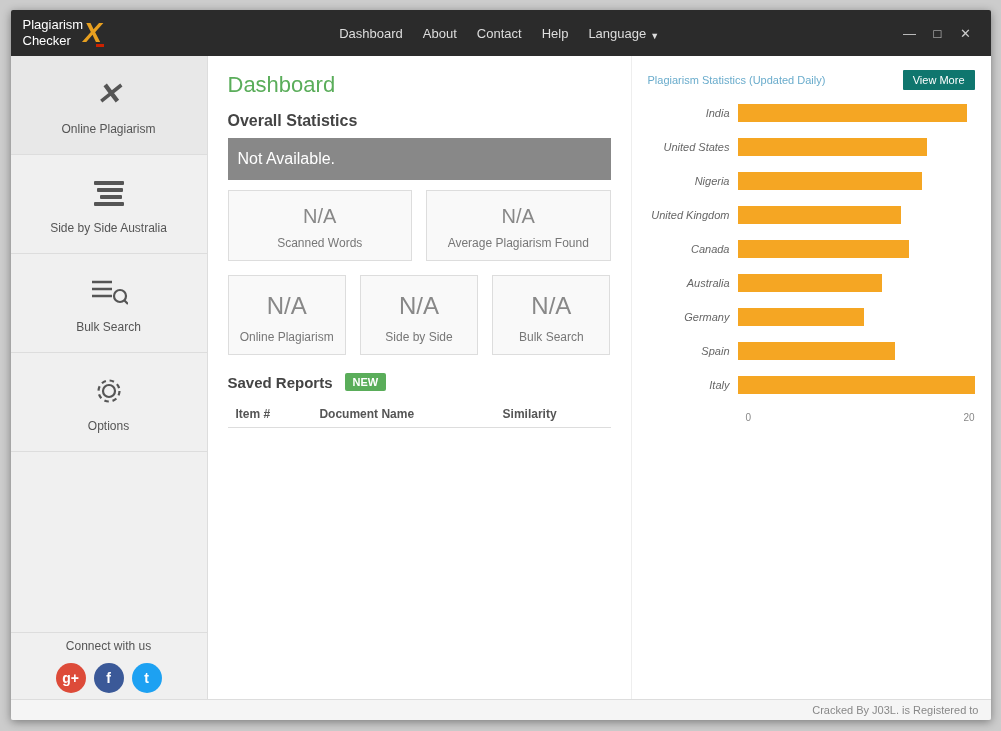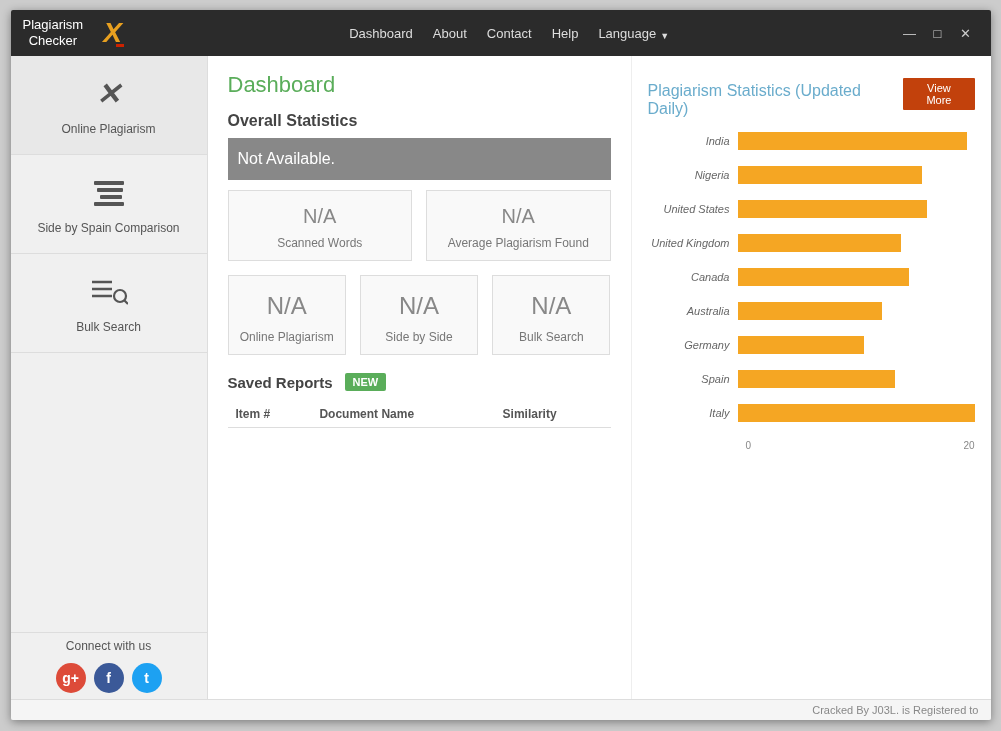--- a/index.html
+++ b/index.html
@@ -27,22 +27,21 @@
       flex-shrink: 0;
     }
     .title-bar-left {
       display: flex;
       align-items: center;
       gap: 8px;
     }
     .logo-box {
       display: flex;
       align-items: center;
-      gap: 20px;
-      text-align: center;
+      gap: 0;
     }
     .logo-text {
       color: #fff;
       font-size: 13px;
       line-height: 1.2;
     }
     .logo-text span { display: block; }
     .logo-x {
       font-size: 28px;
       font-weight: bold;
@@ -308,27 +307,26 @@
       padding: 14px 16px;
       border-left: 1px solid #eee;
     }
     .chart-header {
       display: flex;
       align-items: center;
       justify-content: space-between;
       margin-bottom: 14px;
     }
     .chart-title {
-      font-size: 16px;
+      font-size: 11px;
       color: #6aaccc;
       font-weight: 400;
-      margin-top: 12px;
     }
     .view-more-btn {
-      background: #c2410c;
+      background: #0f766e;
       color: #fff;
       font-size: 11px;
       padding: 4px 10px;
       border: none;
       cursor: pointer;
       border-radius: 1px;
     }
 
     .bar-chart {
       width: 100%;
@@ -436,36 +434,45 @@
 
       <div class="sidebar-item">
         <div class="sidebar-icon">
           <div class="icon-layers">
             <span style="width:30px;height:4px;"></span>
             <span style="width:26px;height:4px;margin-left:2px;"></span>
             <span style="width:22px;height:4px;margin-left:4px;"></span>
             <span style="width:30px;height:4px;"></span>
           </div>
         </div>
-        <span class="sidebar-label">Side by Spain Comparison</span>
+        <span class="sidebar-label">Side by Side Australia</span>
       </div>
 
       <div class="sidebar-item">
         <div class="sidebar-icon">
           <svg width="38" height="32" viewBox="0 0 38 32" fill="none">
             <line x1="2" y1="6" x2="22" y2="6" stroke="#555" stroke-width="2.5"></line>
             <line x1="2" y1="13" x2="22" y2="13" stroke="#555" stroke-width="2.5"></line>
             <line x1="2" y1="20" x2="22" y2="20" stroke="#555" stroke-width="2.5"></line>
             <circle cx="30" cy="20" r="6" stroke="#555" stroke-width="2.2" fill="none"></circle>
             <line x1="34.2" y1="24.2" x2="38" y2="28" stroke="#555" stroke-width="2.2"></line>
           </svg>
         </div>
         <span class="sidebar-label">Bulk Search</span>
       </div>
 
+      <div class="sidebar-item">
+        <div class="sidebar-icon">
+          <svg width="34" height="34" viewBox="0 0 34 34" fill="none">
+            <circle cx="17" cy="17" r="6" stroke="#555" stroke-width="2.2" fill="none"></circle>
+            <circle cx="17" cy="17" r="10.5" stroke="#555" stroke-width="2.2" fill="none" stroke-dasharray="4.5 3.8"></circle>
+          </svg>
+        </div>
+        <span class="sidebar-label">Options</span>
+      </div>
 
       <div class="sidebar-spacer"></div>
 
       <div class="sidebar-connect">
         <span class="connect-label">Connect with us</span>
         <div class="social-icons">
           <div class="social-icon social-google">g+</div>
           <div class="social-icon social-facebook">f</div>
           <div class="social-icon social-twitter">t</div>
         </div>
@@ -532,29 +539,29 @@
           <button class="view-more-btn">View More</button>
         </div>
         <div class="bar-chart" id="bar-chart-container">
         <div class="bar-row">
       <div class="bar-label">India</div>
       <div class="bar-container">
         <div class="bar-fill" style="width:96.66666666666667%"></div>
       </div>
     </div>
             <div class="bar-row">
+      <div class="bar-label">United States</div>
+      <div class="bar-container">
+        <div class="bar-fill" style="width:80%"></div>
+      </div>
+    </div>
+            <div class="bar-row">
       <div class="bar-label">Nigeria</div>
       <div class="bar-container">
         <div class="bar-fill" style="width:77.77777777777779%"></div>
-      </div>
-    </div>
-            <div class="bar-row">
-      <div class="bar-label">United States</div>
-      <div class="bar-container">
-        <div class="bar-fill" style="width:80%"></div>
       </div>
     </div>
             <div class="bar-row">
       <div class="bar-label">United Kingdom</div>
       <div class="bar-container">
         <div class="bar-fill" style="width:68.88888888888889%"></div>
       </div>
     </div>
             <div class="bar-row">
       <div class="bar-label">Canada</div>

